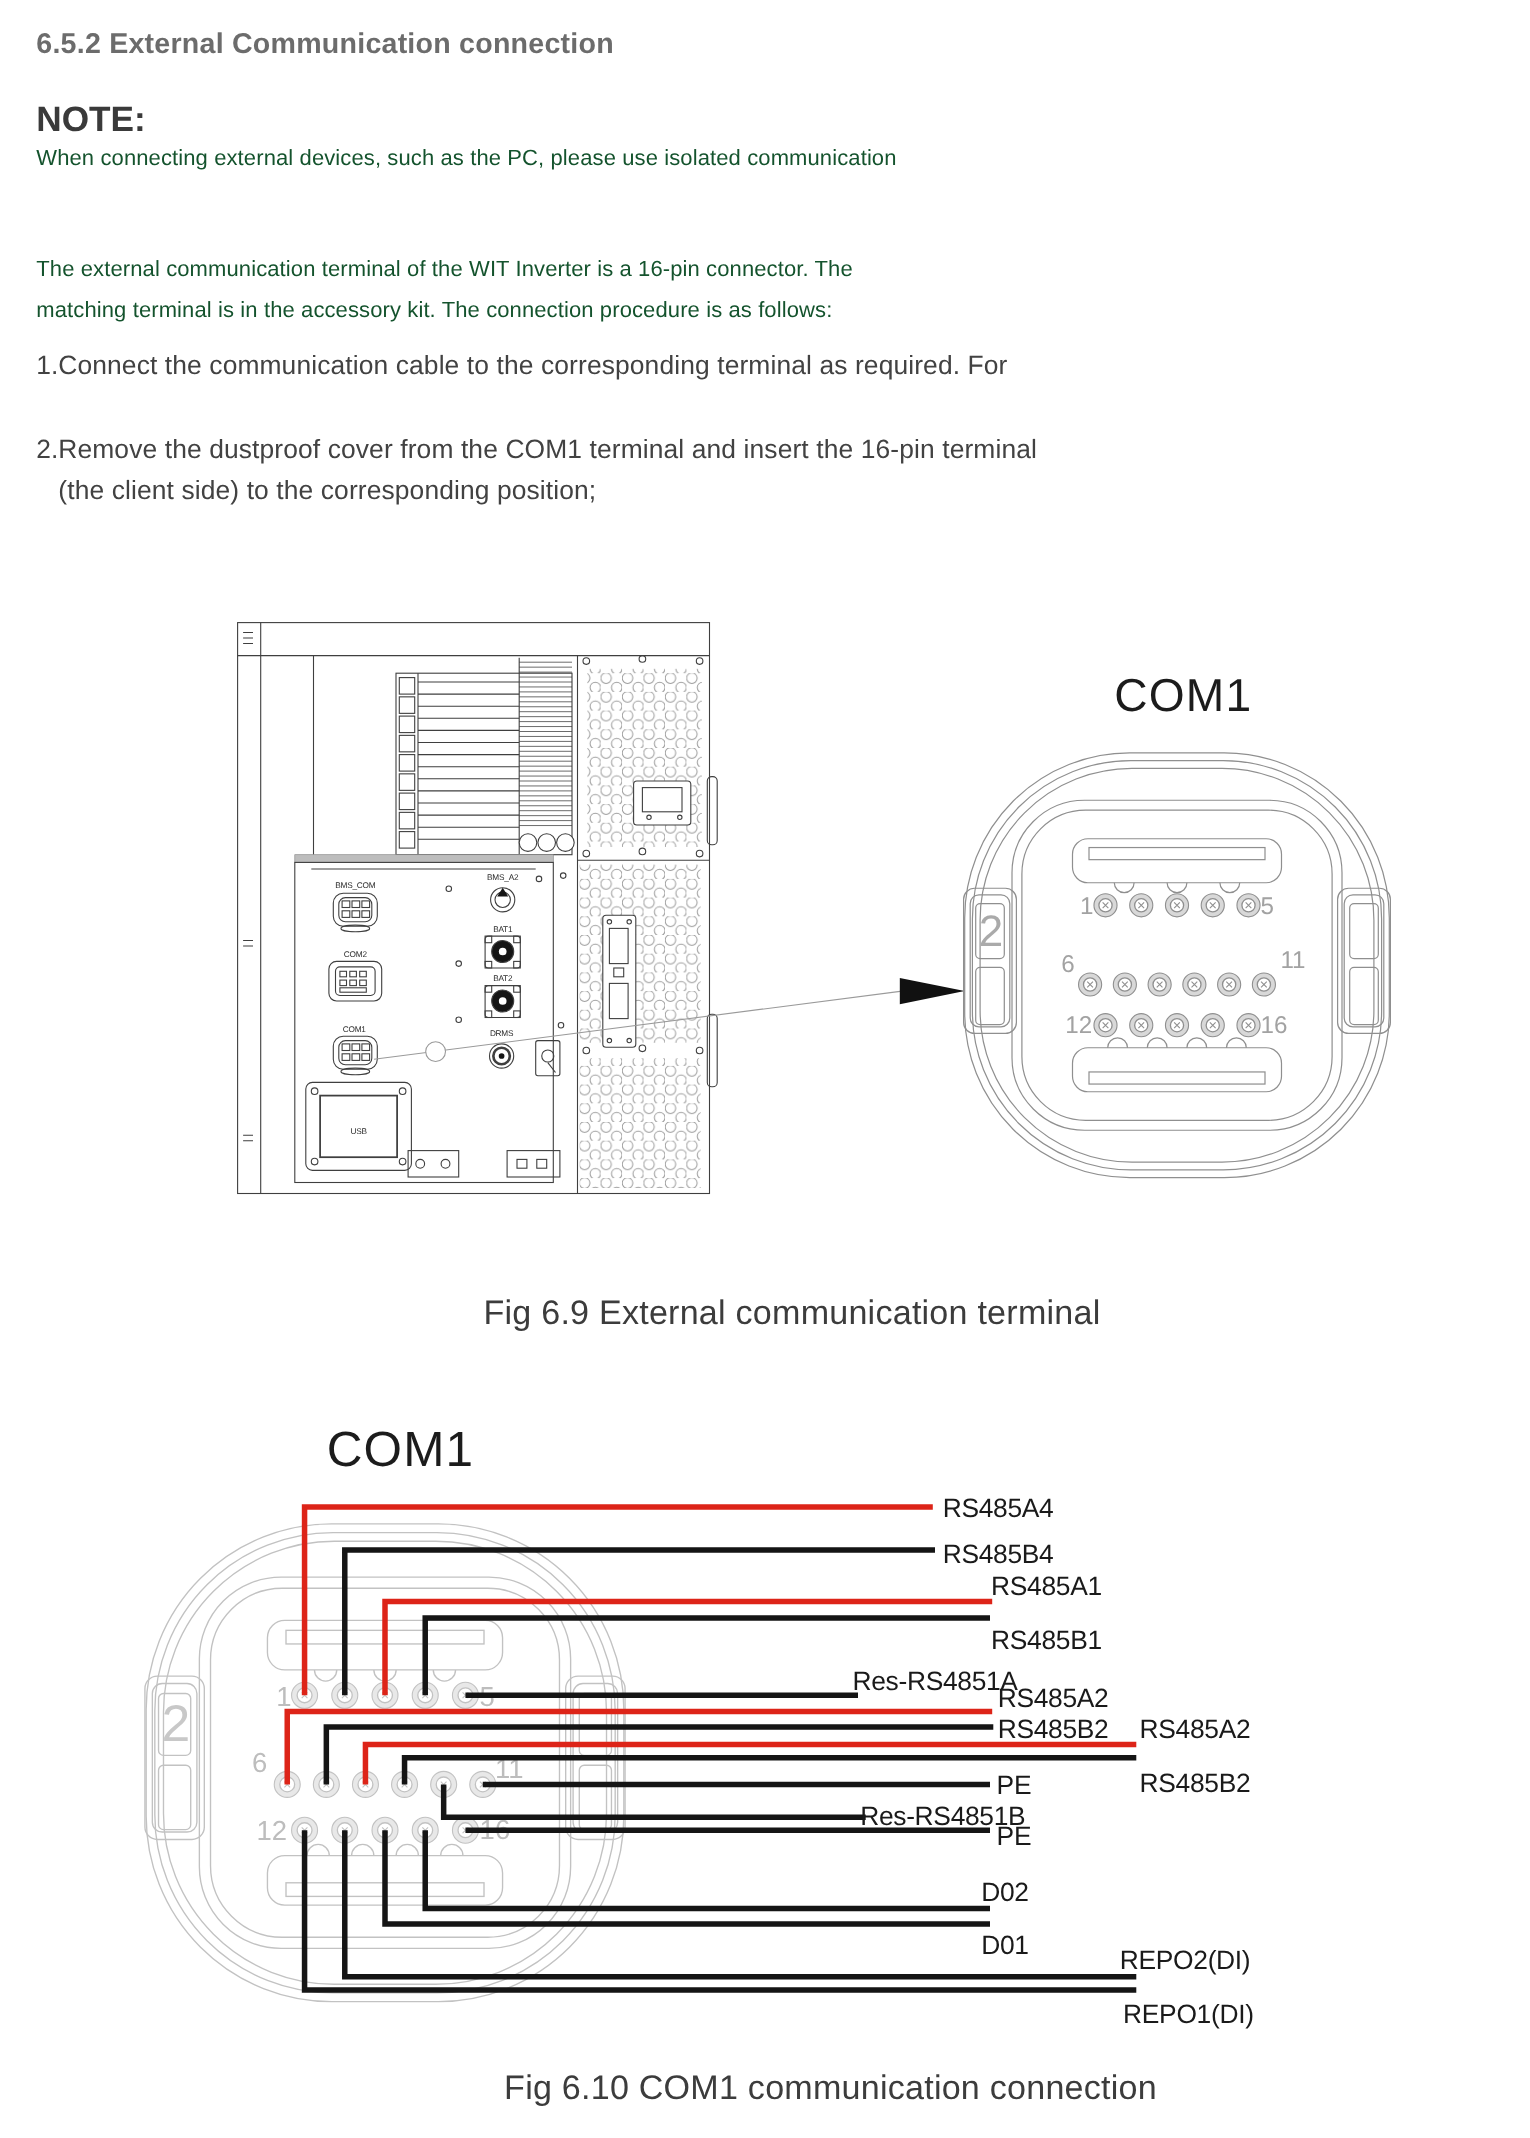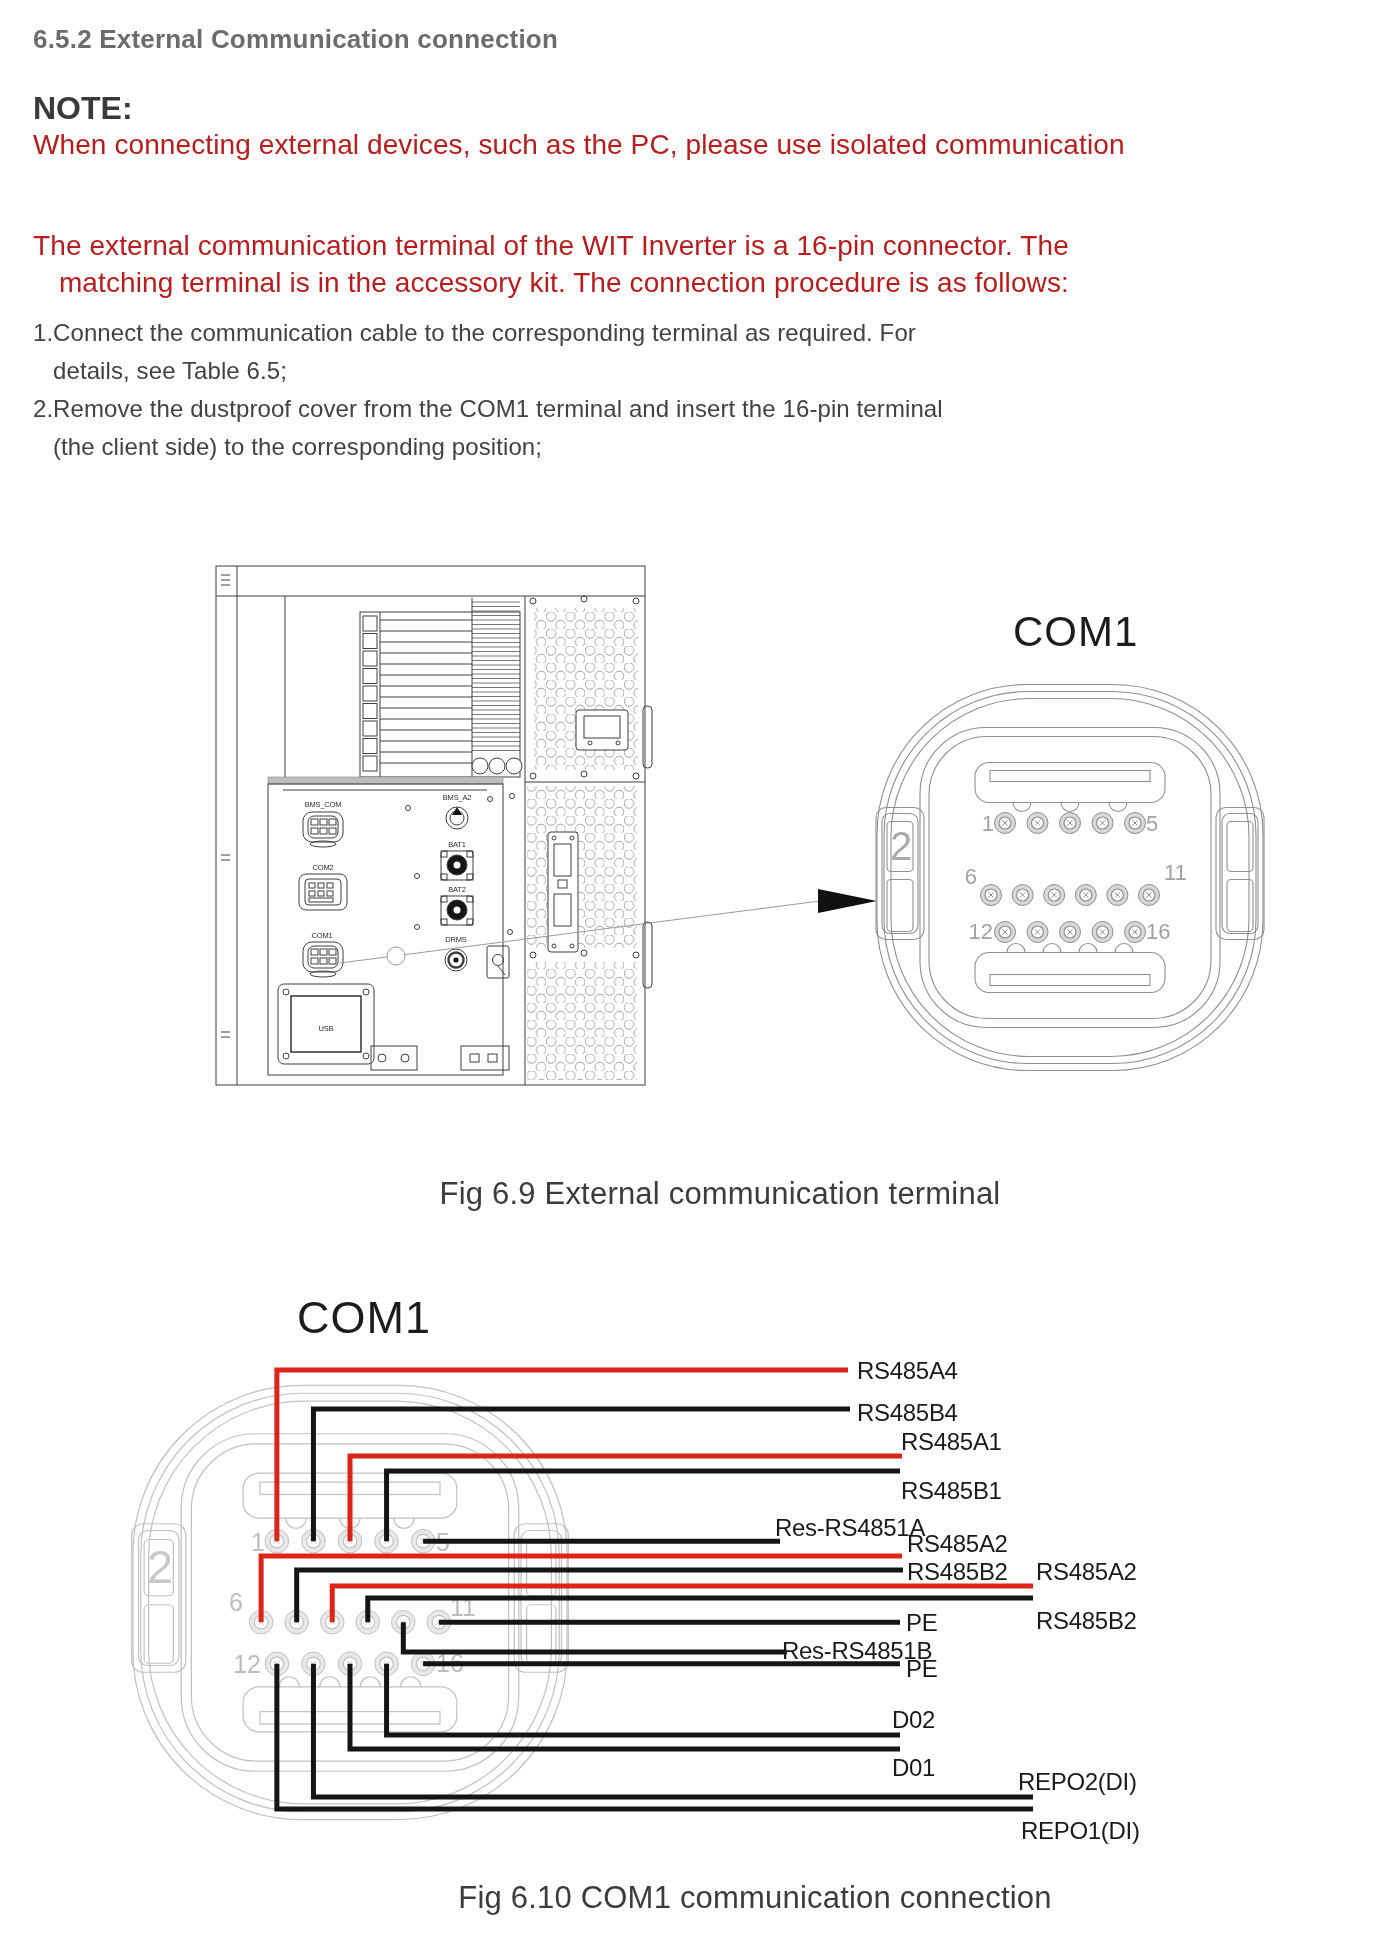--- a/index.html
+++ b/index.html
@@ -3,21 +3,21 @@
 <meta charset="utf-8">
 <style>
   html,body{margin:0;padding:0;background:#fff;}
   .page{
     position:relative;width:1391px;height:1944px;background:#fff;overflow:hidden;
     font-family:"Liberation Sans", sans-serif;color:#3f3f3f;
   }
   .art{position:absolute;left:0;top:0;pointer-events:none;}
   .heading{position:absolute;left:33px;top:24px;font-size:26px;font-weight:700;color:#6c6c6c;letter-spacing:.2px;}
   .note-label{position:absolute;left:33px;top:90px;font-size:32px;font-weight:700;color:#3a3a3a;}
-  .para{position:absolute;left:33px;font-size:28px;line-height:37px;color:#b91c1c;letter-spacing:.1px;white-space:nowrap;text-align:right;}
+  .para{position:absolute;left:33px;font-size:20px;line-height:37px;color:#14532d;letter-spacing:.1px;white-space:nowrap;}
   .step{position:absolute;left:33px;font-size:24px;line-height:38px;color:#424242;letter-spacing:.1px;}
   .step .num{position:absolute;left:0;top:0;}
   .step .lines{margin-left:20px;white-space:nowrap;}
   .caption{position:absolute;font-size:31px;color:#3c3c3c;text-align:center;letter-spacing:.2px;}
   .cap69{left:170px;top:1176px;width:1100px;}
   .cap610{left:205px;top:1880px;width:1100px;}
   text{font-family:"Liberation Sans", sans-serif;}
   .wire-label{font-size:24px;fill:#1a1a1a;letter-spacing:-.3px;}
   .fig-title{font-size:42px;fill:#1c1c1c;letter-spacing:1px;}
   .fig-title-2{font-size:45px;fill:#1c1c1c;letter-spacing:1px;}
@@ -411,21 +411,20 @@
 
   <div class="para" style="top:227px">
     <div>The external communication terminal of the WIT Inverter is a 16-pin connector. The</div>
     <div>matching terminal is in the accessory kit. The connection procedure is as follows:</div>
   </div>
 
   <div class="step" style="top:314px">
     <span class="num">1.</span>
     <div class="lines">
       <div>Connect the communication cable to the corresponding terminal as required. For</div>
-      <div>details, see Table 6.5;</div>
     </div>
   </div>
 
   <div class="step" style="top:390px">
     <span class="num">2.</span>
     <div class="lines">
       <div>Remove the dustproof cover from the COM1 terminal and insert the 16-pin terminal</div>
       <div>(the client side) to the corresponding position;</div>
     </div>
   </div>

